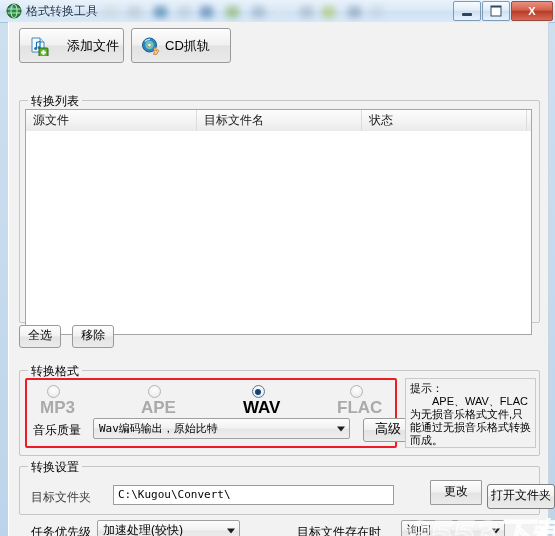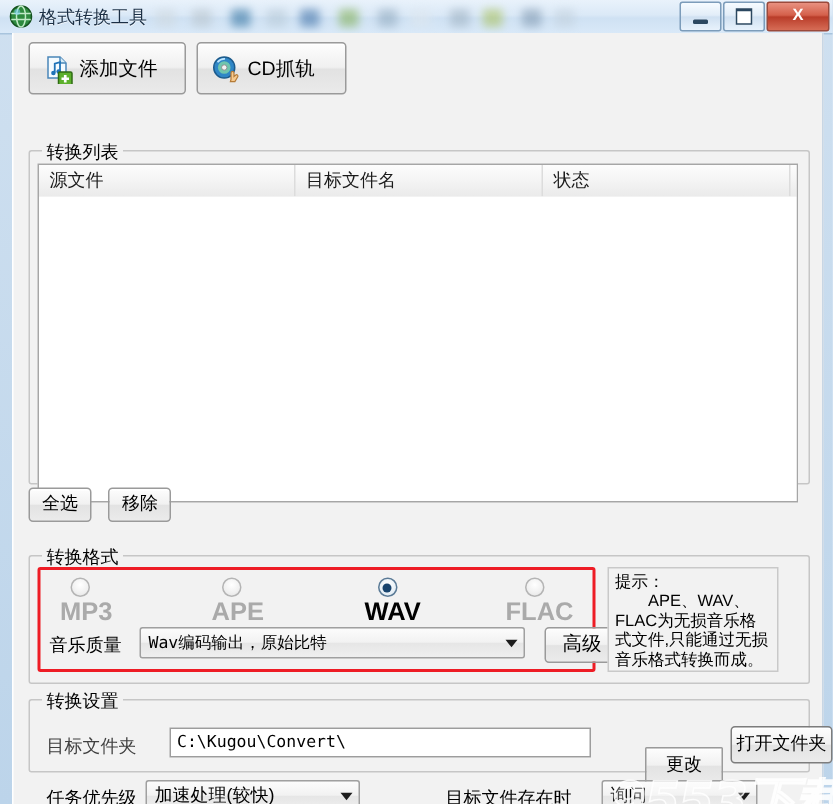--- a/index.html
+++ b/index.html
@@ -73,21 +73,21 @@
   }
   
   .toolbar{position:absolute;left:0;top:0;width:539px;height:45px;}
   .tbtn{
     position:absolute;top:6px;height:33px;
     border:1px solid #9a9a9a;border-radius:3px;
     background:linear-gradient(to bottom,#fdfdfd 0%,#f0f0f0 48%,#e2e2e2 52%,#eaeaea 100%);
     box-shadow:inset 0 1px 0 #fff;
     display:flex;align-items:center;cursor:default;
   }
-  .tbtn#b-add{left:10px;width:103px;}
+  .tbtn#b-add{left:10px;width:103px;gap:14px;}
   .tbtn#b-cd{left:122px;width:98px;}
   .tbtn .lbl{font-size:13px;color:#000;margin-left:4px;}
   .tbtn .ic{margin-left:9px;width:20px;height:20px;position:relative;}
   .tagline{
     position:absolute;right:14px;top:14px;font-size:13px;color:#111;white-space:nowrap;
   }
   
   .gb{position:absolute;border:1px solid #c6c6c6;border-radius:2px;background:transparent;}
   .gb>.cap{
     position:absolute;top:-8px;left:8px;background:#f2f2f2;padding:0 3px;
@@ -174,38 +174,38 @@
     border-top:5px solid #1d1d1d;
   }
   #q-combo{left:60px;top:0;width:257px;gap:36px;}
   #btn-adv{
     position:absolute;left:330px;top:0;height:22px;line-height:20px;width:48px;
     text-align:center;border:1px solid #9a9a9a;border-radius:3px;
     background:linear-gradient(to bottom,#fdfdfd 0%,#f1f1f1 48%,#e3e3e3 52%,#ebebeb 100%);
     box-shadow:inset 0 1px 0 #fff;font-size:13px;color:#000;cursor:default;
   }
   .tipbox{
-    position:absolute;left:396px;top:356px;width:114px;height:70px;
+    position:absolute;left:396px;top:356px;width:131px;height:70px;
     border:1px solid #c9c9c9;background:#f2f2f2;box-sizing:border-box;
     padding:2px 3px 0 4px;
   }
   .tip-title{font-size:11px;color:#000;line-height:14px;}
   .tip-body{font-size:11px;color:#000;line-height:13px;text-indent:2em;}
   
   #gb-set{left:10px;top:444px;width:519px;height:47px;}
   .set-label{position:absolute;left:22px;top:467px;font-size:12px;color:#404040;white-space:nowrap;}
   .pathinput{
     position:absolute;left:104px;top:463px;width:281px;height:20px;box-sizing:border-box;
     border:1px solid #9d9d9d;background:#fff;
     font-family:"DejaVu Sans Mono","Liberation Mono",monospace;
     font-size:11px;color:#000;line-height:18px;padding-left:4px;
     white-space:nowrap;overflow:hidden;
   }
   #btn-change{
-    position:absolute;left:421px;top:476px;width:50px;height:23px;line-height:21px;
+    position:absolute;left:421px;top:458px;width:50px;height:23px;line-height:21px;
     text-align:center;border:1px solid #9a9a9a;border-radius:1px;
     background:linear-gradient(to bottom,#fdfdfd 0%,#f1f1f1 48%,#e3e3e3 52%,#ebebeb 100%);
     box-shadow:inset 0 1px 0 #fff;font-size:12px;cursor:default;
   }
   #btn-openfolder{
     position:absolute;left:478px;top:462px;width:66px;height:23px;line-height:21px;
     text-align:center;border:1px solid #7d7d7d;border-radius:3px;
     background:linear-gradient(to bottom,#fdfdfd 0%,#f1f1f1 48%,#e3e3e3 52%,#ebebeb 100%);
     box-shadow:inset 0 1px 0 #fff;font-size:12px;cursor:default;
   }

